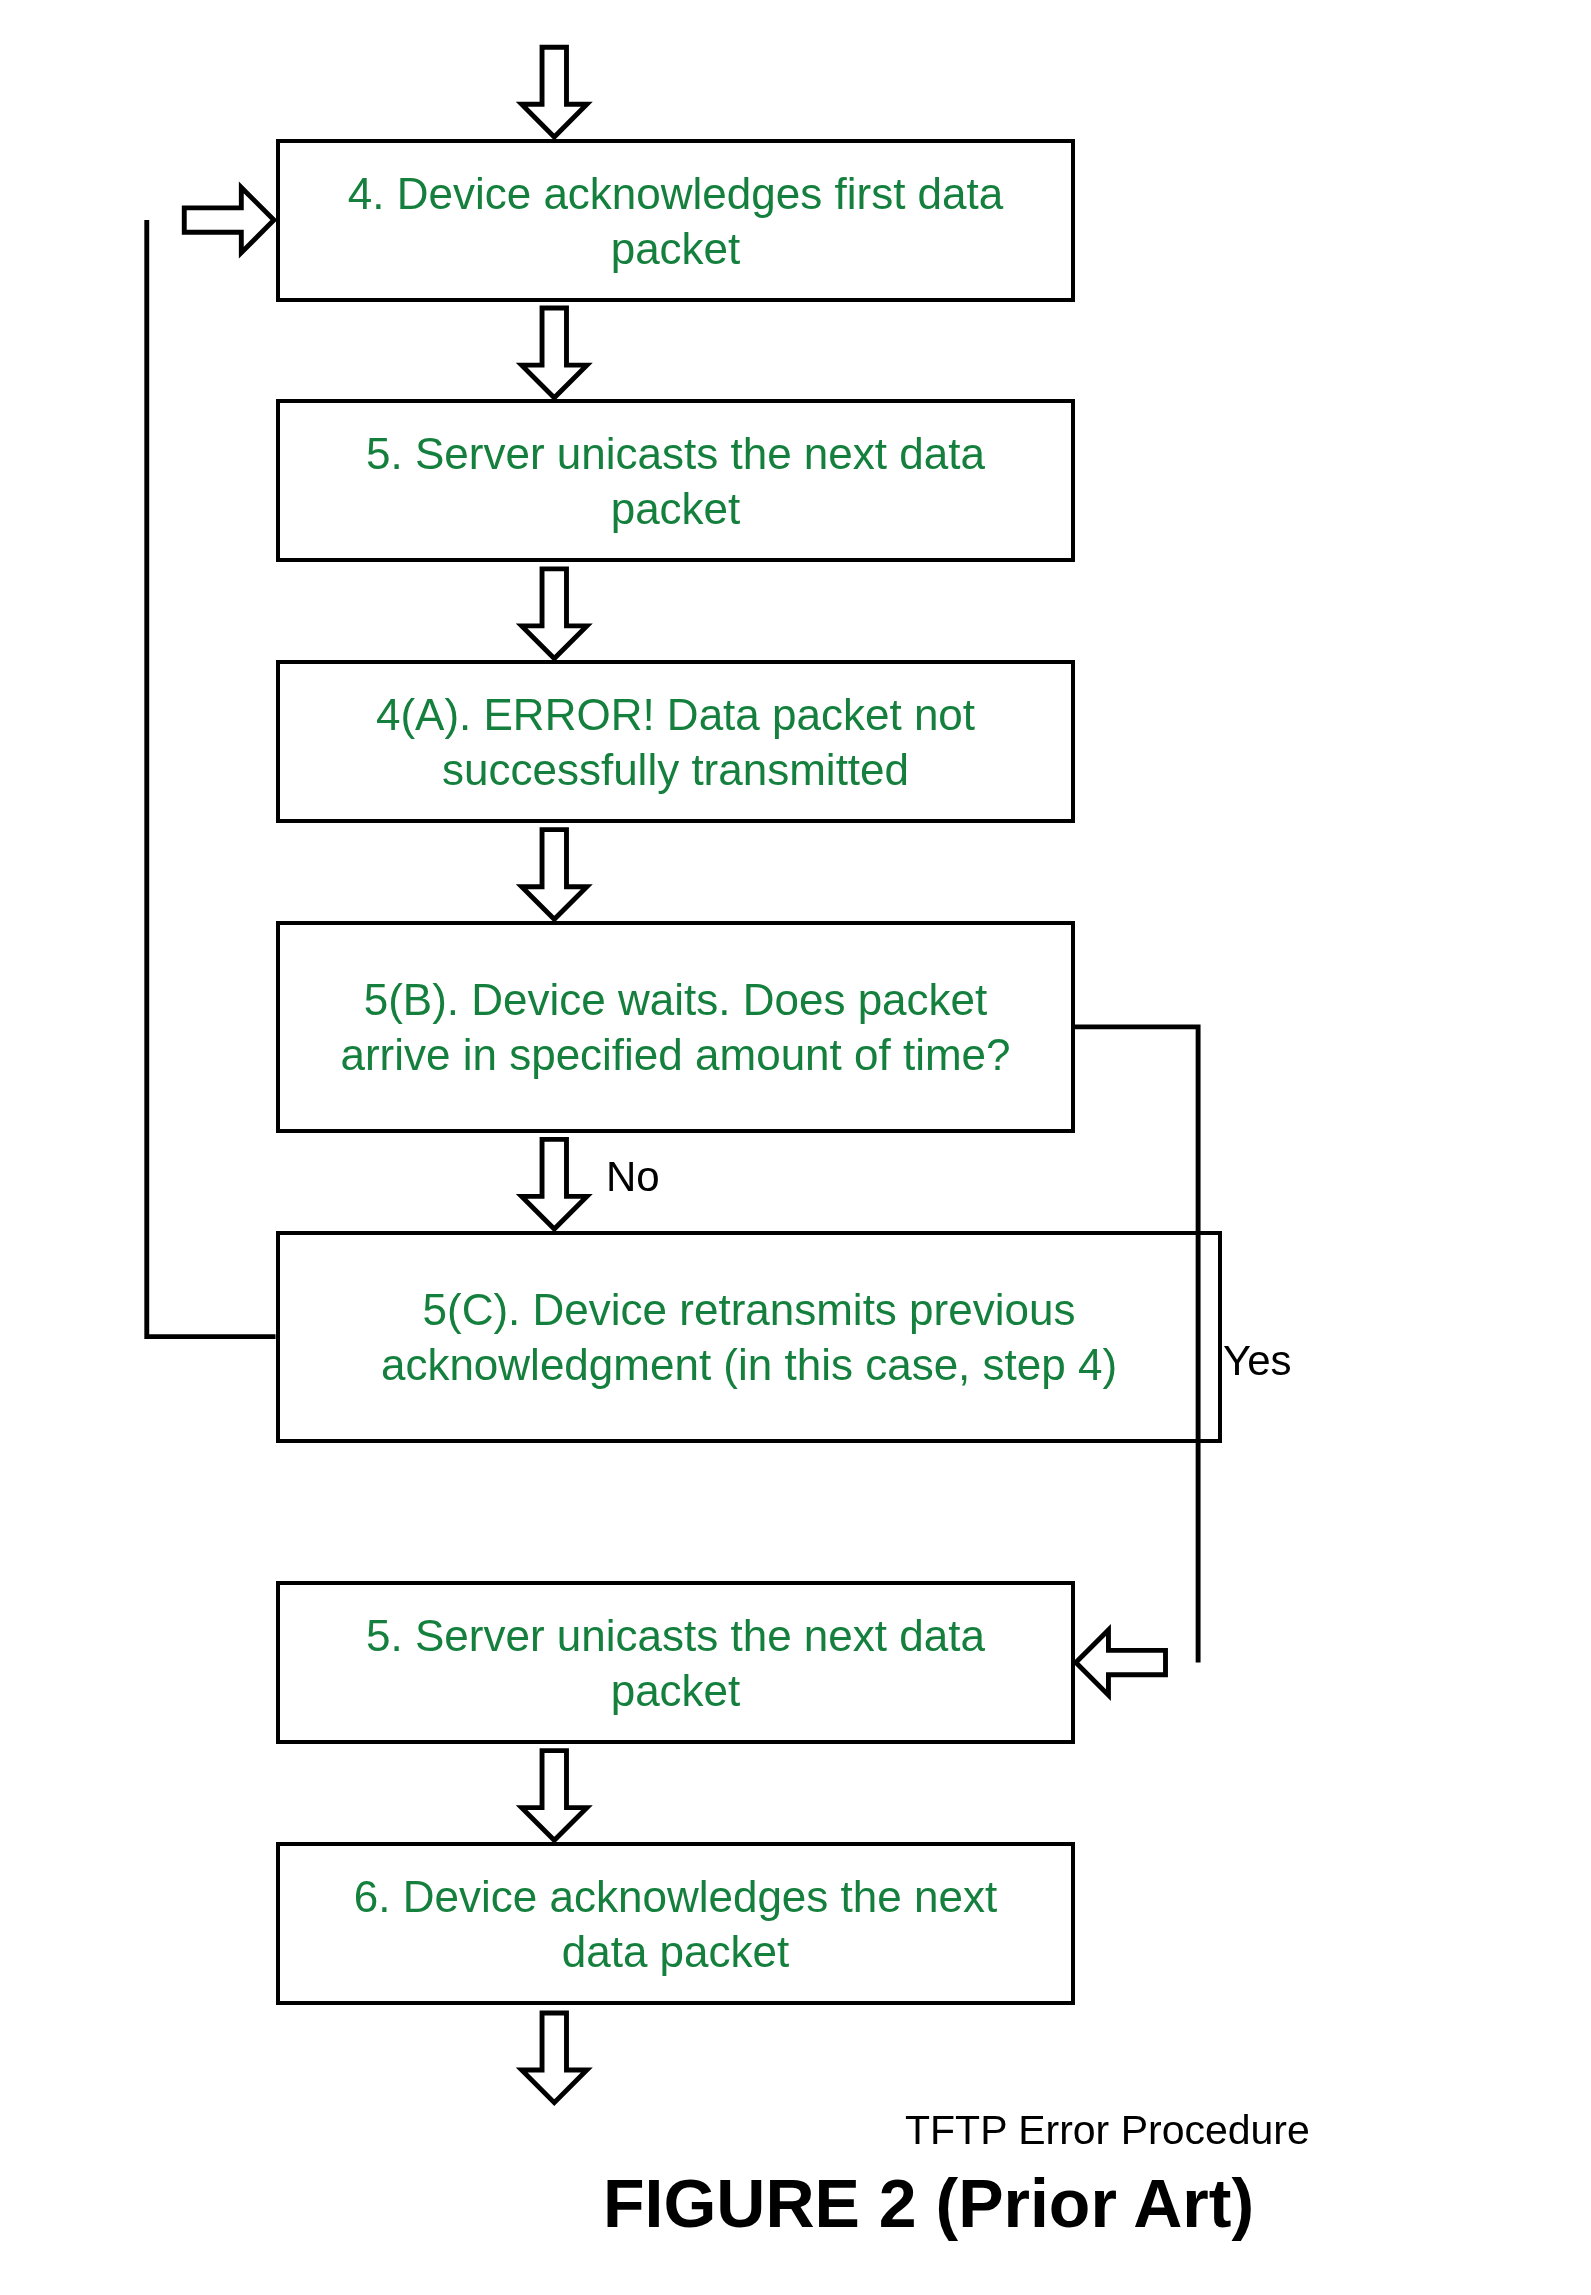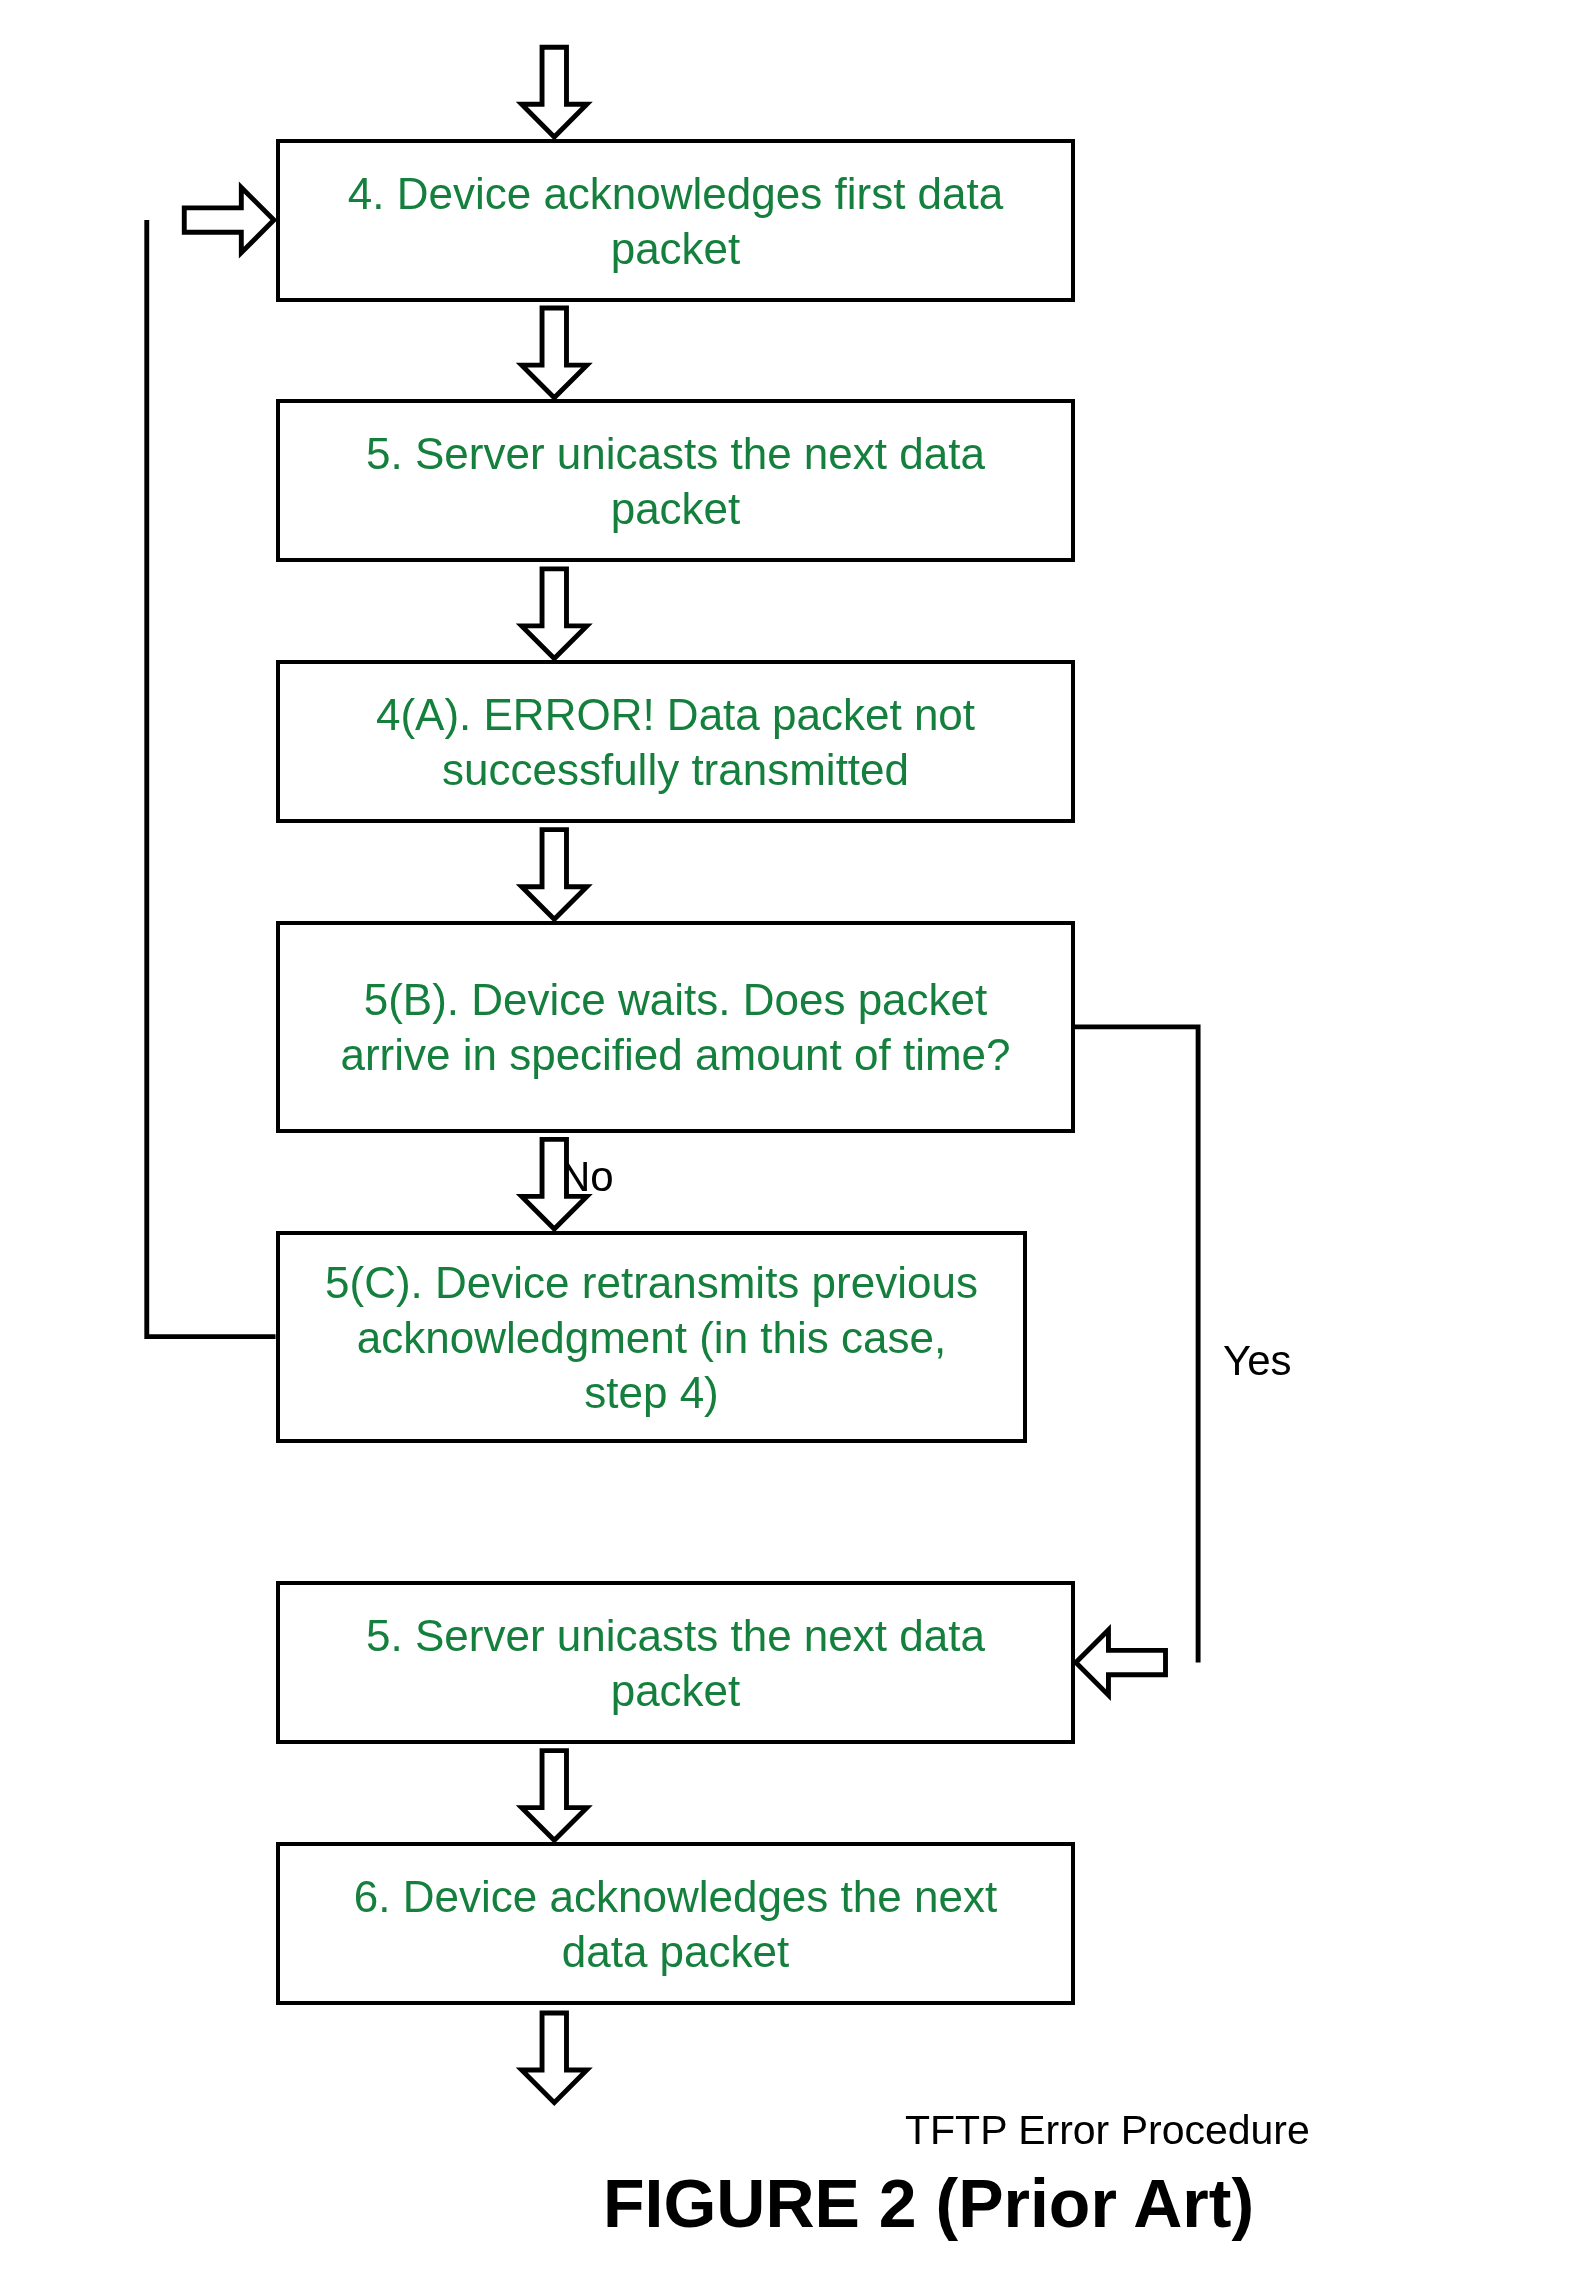--- a/index.html
+++ b/index.html
@@ -78,33 +78,33 @@
   </div>
 
   <div class="box" style="left:276px; top:660px;  width:799px; height:163px;">
     <span>4(A). ERROR! Data packet not successfully transmitted</span>
   </div>
 
   <div class="box" style="left:276px; top:921px; width:799px; height:212px;">
     <span>5(B). Device waits. Does packet arrive in specified amount of time?</span>
   </div>
 
-  <div class="box" style="left:276px; top:1231px; width:751px; height:212px;">
+  <div class="box" style="left:276px; top:1231px; width:946px; height:212px;">
     <span>5(C). Device retransmits previous acknowledgment (in this case, step 4)</span>
   </div>
 
   <div class="box" style="left:276px; top:1581px; width:799px; height:163px;">
     <span>5. Server unicasts the next data packet</span>
   </div>
 
   <div class="box" style="left:276px; top:1842px; width:799px; height:163px;">
     <span>6. Device acknowledges the next data packet</span>
   </div>
 
-  <div class="label" style="left:560px; top:1153px;">No</div>
+  <div class="label" style="left:606px; top:1153px;">No</div>
   <div class="label" style="left:1223px; top:1337px;">Yes</div>
 
   <div class="caption" style="left:905px; top:2107px;">TFTP Error Procedure</div>
   <div class="figtitle" style="left:603px; top:2164px;">FIGURE 2 (Prior Art)</div>
 
   <svg class="overlay" viewBox="0 0 1952 2816">
 
     <defs>
       <g id="arrow-down">
 

